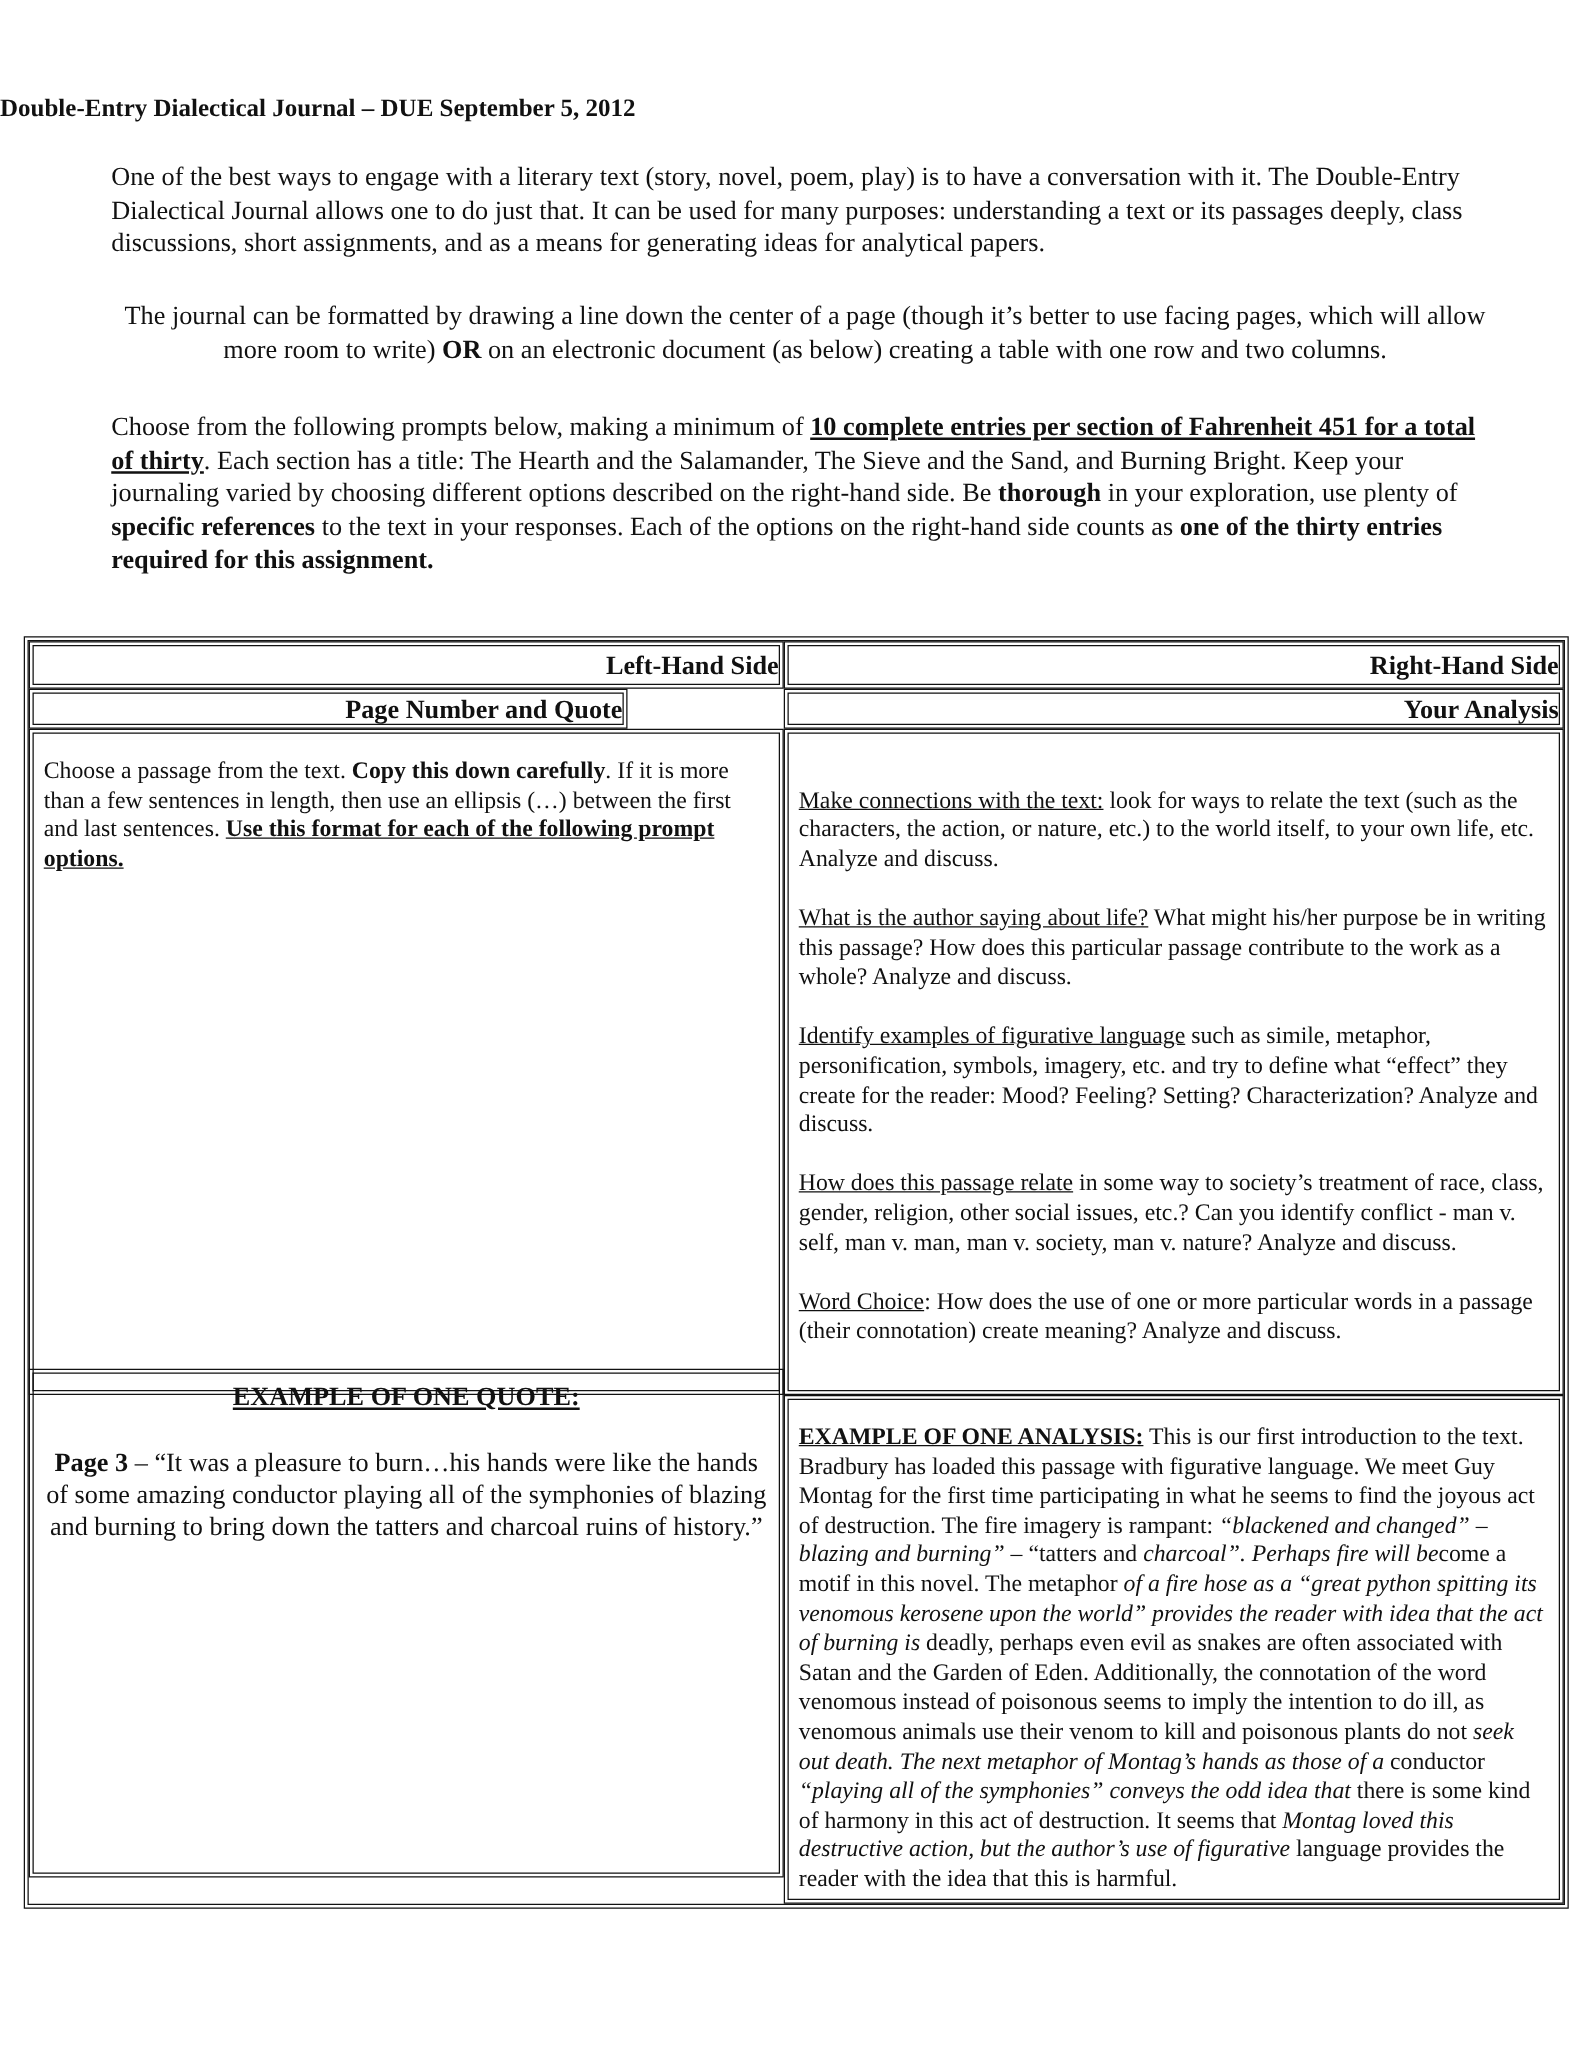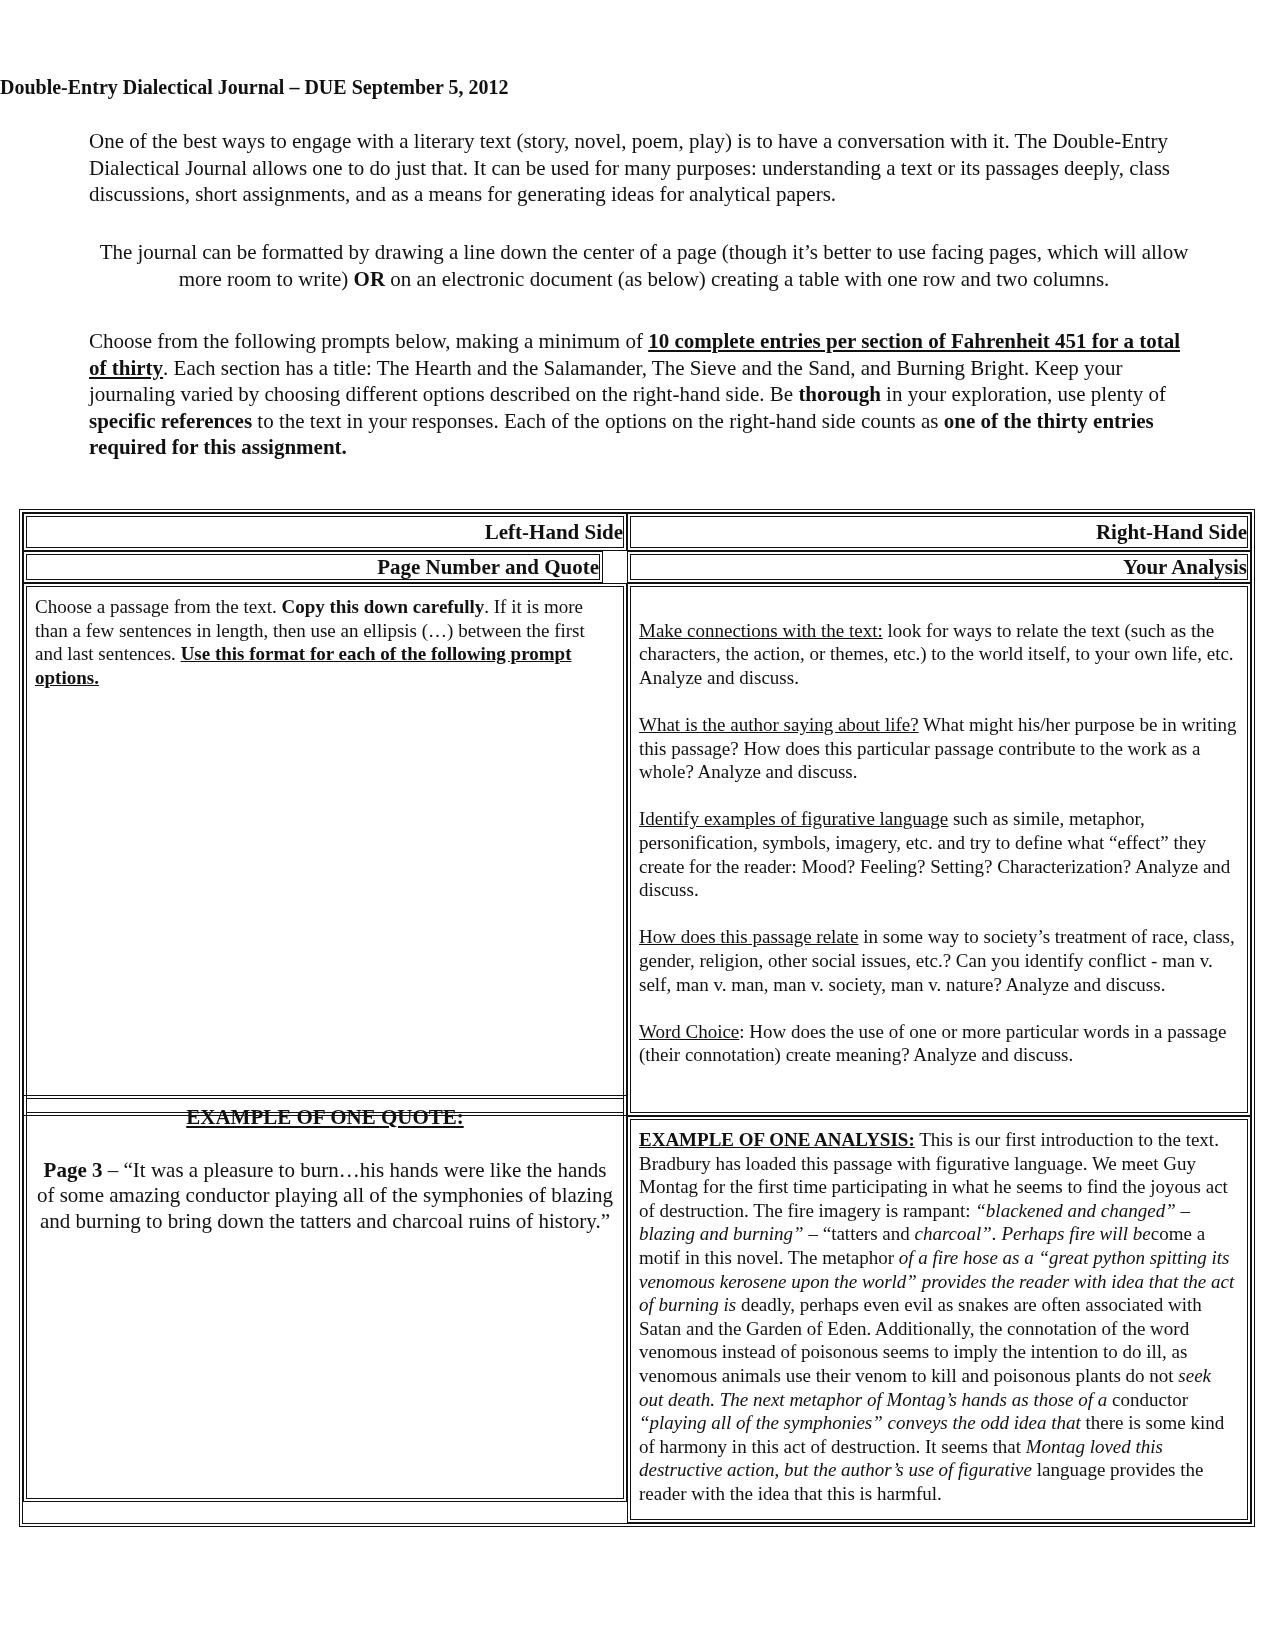--- a/index.html
+++ b/index.html
@@ -28,21 +28,21 @@
     border: 4px double #111; box-sizing: border-box;
   }
   .cell {
     position: absolute; box-sizing: border-box; border: 4px double #111;
   }
   .hdr {
     font-weight: bold; font-size: 21px; text-align: center;
     display: flex; align-items: center; justify-content: flex-end;
   }
   .body-cell {
-    font-size: 19px; line-height: 23.6px; padding: 8px 8px 0 8px; overflow: hidden;
+    font-size: 19px; line-height: 23.6px; padding: 18px 8px 0 8px; overflow: hidden;
   }
   .body-cell p { margin: 0; }
   .gap { height: 23.6px; }
   .ex-quote { font-size: 21px; line-height: 25.5px; padding: 6px 9px 0 9px; }
   .ex-quote p { margin: 0; }
   .ex-quote .gap2 { height: 27px; }
   i { font-style: italic; }
 </style>
 </head>
 <body>
@@ -57,33 +57,33 @@
 
 <div class="journal">
 
   <div class="cell hdr" style="left:0;top:0;width:604px;height:38px;">
     <span>Left-Hand Side</span>
   </div>
   <div class="cell hdr" style="left:604px;top:0;width:624px;height:38px;">
     <span>Right-Hand Side</span>
   </div>
 
-  <div class="cell hdr" style="left:0;top:38px;width:580px;height:32px;">
+  <div class="cell hdr" style="left:0;top:38px;width:479px;height:32px;">
     <span>Page Number and Quote</span>
   </div>
   <div class="cell hdr" style="left:604px;top:38px;width:624px;height:32px;">
     <span>Your Analysis</span>
   </div>
 
   <div class="cell body-cell" style="left:0;top:70px;width:604px;height:533px;">
     <p><span>Choose a passage from the text. </span><b>Copy this down carefully</b><span>. If it is more than a few sentences in length, then use an ellipsis (…) between the first and last sentences. </span><span class="bu">Use this format for each of the following prompt options.</span></p>
   </div>
   <div class="cell body-cell" style="left:604px;top:70px;width:624px;height:533px;">
     <div class="gap"></div>
-    <p><u>Make connections with the text:</u><span> look for ways to relate the text (such as the characters, the action, or themes, etc.) to the world itself, to your own life, etc. Analyze and discuss.</span></p>
+    <p><u>Make connections with the text:</u><span> look for ways to relate the text (such as the characters, the action, or nature, etc.) to the world itself, to your own life, etc. Analyze and discuss.</span></p>
     <div class="gap"></div>
     <p><u>What is the author saying about life?</u><span> What might his/her purpose be in writing this passage? How does this particular passage contribute to the work as a whole? Analyze and discuss.</span></p>
     <div class="gap"></div>
     <p><u>Identify examples of figurative language</u><span> such as simile, metaphor, personification, symbols, imagery, etc. and try to define what “effect” they create for the reader: Mood? Feeling? Setting? Characterization? Analyze and discuss.</span></p>
     <div class="gap"></div>
     <p><u>How does this passage relate</u><span> in some way to society’s treatment of race, class, gender, religion, other social issues, etc.? Can you identify conflict - man v. self, man v. man, man v. society, man v. nature? Analyze and discuss.</span></p>
     <div class="gap"></div>
     <p><u>Word Choice</u><span>: How does the use of one or more particular words in a passage (their connotation) create meaning? Analyze and discuss.</span></p>
   </div>
 

